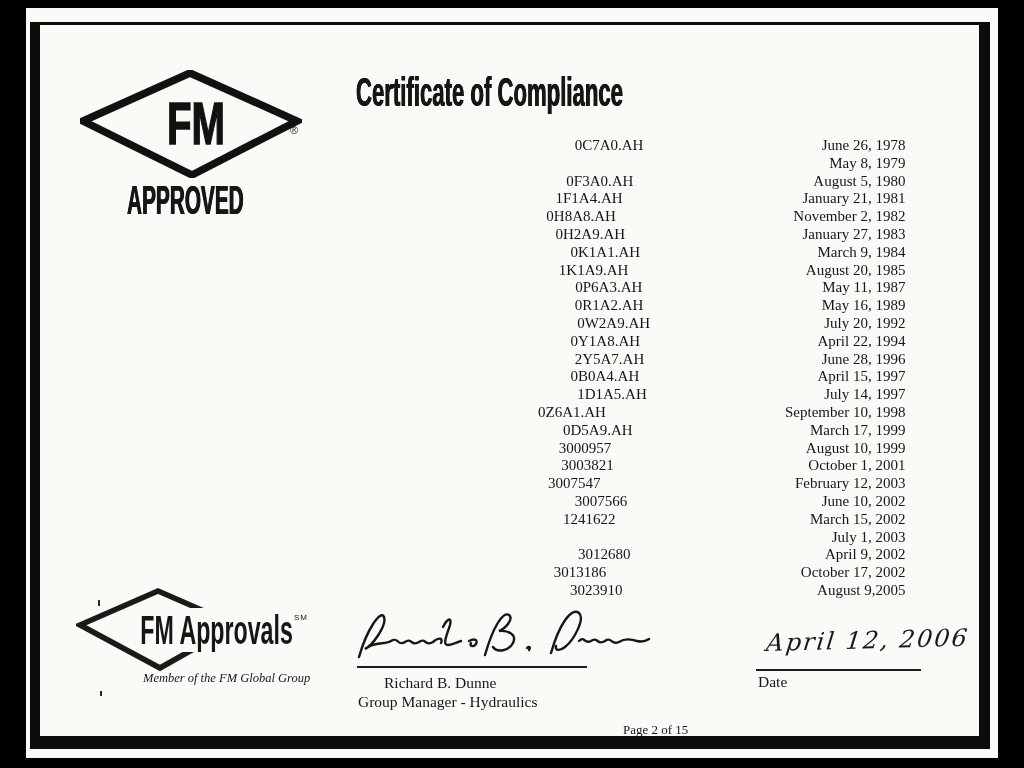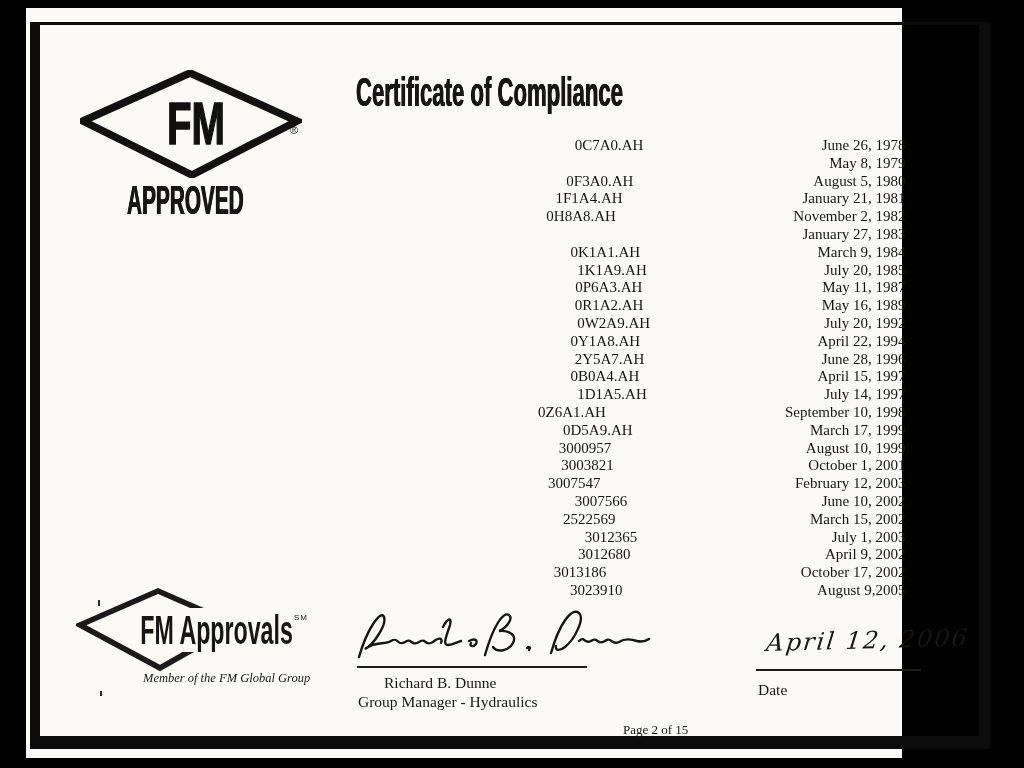--- a/index.html
+++ b/index.html
@@ -5,21 +5,21 @@
   html, body {
     margin: 0; padding: 0;
     width: 1024px; height: 768px;
     background: #000000;
     overflow: hidden;
     font-family: "Liberation Serif", serif;
   }
   .canvas { position: absolute; left: 0; top: 0; width: 1024px; height: 768px; background:#000; }
   .page {
     position: absolute; left: 26px; top: 8px;
-    width: 876px; height: 750px;
+    width: 972px; height: 750px;
     background: #fbfaf6;
     color: #161616;
   }
   .frame {
     position: absolute; left: 4px; top: 14px;
     width: 960px; height: 727px;
     box-sizing: border-box;
     border-style: solid;
     border-color: #0c0c0c;
     border-width: 3px 11px 13px 10px;
@@ -77,21 +77,21 @@
   .sig-title { position: absolute; left: 332px; top: 684px; font-size: 15.5px; line-height: 19px; white-space: nowrap; }
   
   .hand-date {
     position: absolute; left: 742px; top: 621px;
     font-family: "DejaVu Serif", serif;
     font-style: italic; font-size: 24px;
     transform: skewX(-8deg) rotate(-1.5deg); transform-origin: left top;
     letter-spacing: 2px; white-space: nowrap;
   }
   .date-line { position: absolute; left: 730px; top: 661px; width: 165px; height: 2px; background: #1c1c1c; }
-  .date-label { position: absolute; left: 732px; top: 665px; font-size: 15.5px; margin-top: 8px; }
+  .date-label { position: absolute; left: 732px; top: 665px; font-size: 15.5px; }
   
   .page-footer { position: absolute; left: 597px; top: 702px; font-size: 13px; margin-top: 12px; }
   
   .speck { position: absolute; background: #2a2a2a; }
   .speck-a { left: 72px; top: 592px; width: 2px; height: 6px; }
   .speck-b { left: 74px; top: 683px; width: 2px; height: 5px; }
   svg { display: block; }
 </style>
 </head>
 <body>
@@ -124,29 +124,30 @@
         </div>
         <div class="row">
           <span class="pid">1F1A4.AH</span>
           <span class="pdate">January 21, 1981</span>
         </div>
         <div class="row">
           <span class="pid">0H8A8.AH</span>
           <span class="pdate">November 2, 1982</span>
         </div>
         <div class="row">
+          <span class="pid">0H2A9.AH</span>
           <span class="pdate">January 27, 1983</span>
         </div>
         <div class="row">
           <span class="pid">0K1A1.AH</span>
           <span class="pdate">March 9, 1984</span>
         </div>
         <div class="row">
           <span class="pid">1K1A9.AH</span>
-          <span class="pdate">July 20, 1985</span>
+          <span class="pdate">August 20, 1985</span>
         </div>
         <div class="row">
           <span class="pid">0P6A3.AH</span>
           <span class="pdate">May 11, 1987</span>
         </div>
         <div class="row">
           <span class="pid">0R1A2.AH</span>
           <span class="pdate">May 16, 1989</span>
         </div>
         <div class="row">
@@ -187,25 +188,24 @@
         </div>
         <div class="row">
           <span class="pid">3007547</span>
           <span class="pdate">February 12, 2003</span>
         </div>
         <div class="row">
           <span class="pid">3007566</span>
           <span class="pdate">June 10, 2002</span>
         </div>
         <div class="row">
-          <span class="pid">2522569</span>
+          <span class="pid">1241622</span>
           <span class="pdate">March 15, 2002</span>
         </div>
         <div class="row">
-          <span class="pid">3012365</span>
           <span class="pdate">July 1, 2003</span>
         </div>
         <div class="row">
           <span class="pid">3012680</span>
           <span class="pdate">April 9, 2002</span>
         </div>
         <div class="row">
           <span class="pid">3013186</span>
           <span class="pdate">October 17, 2002</span>
         </div>

